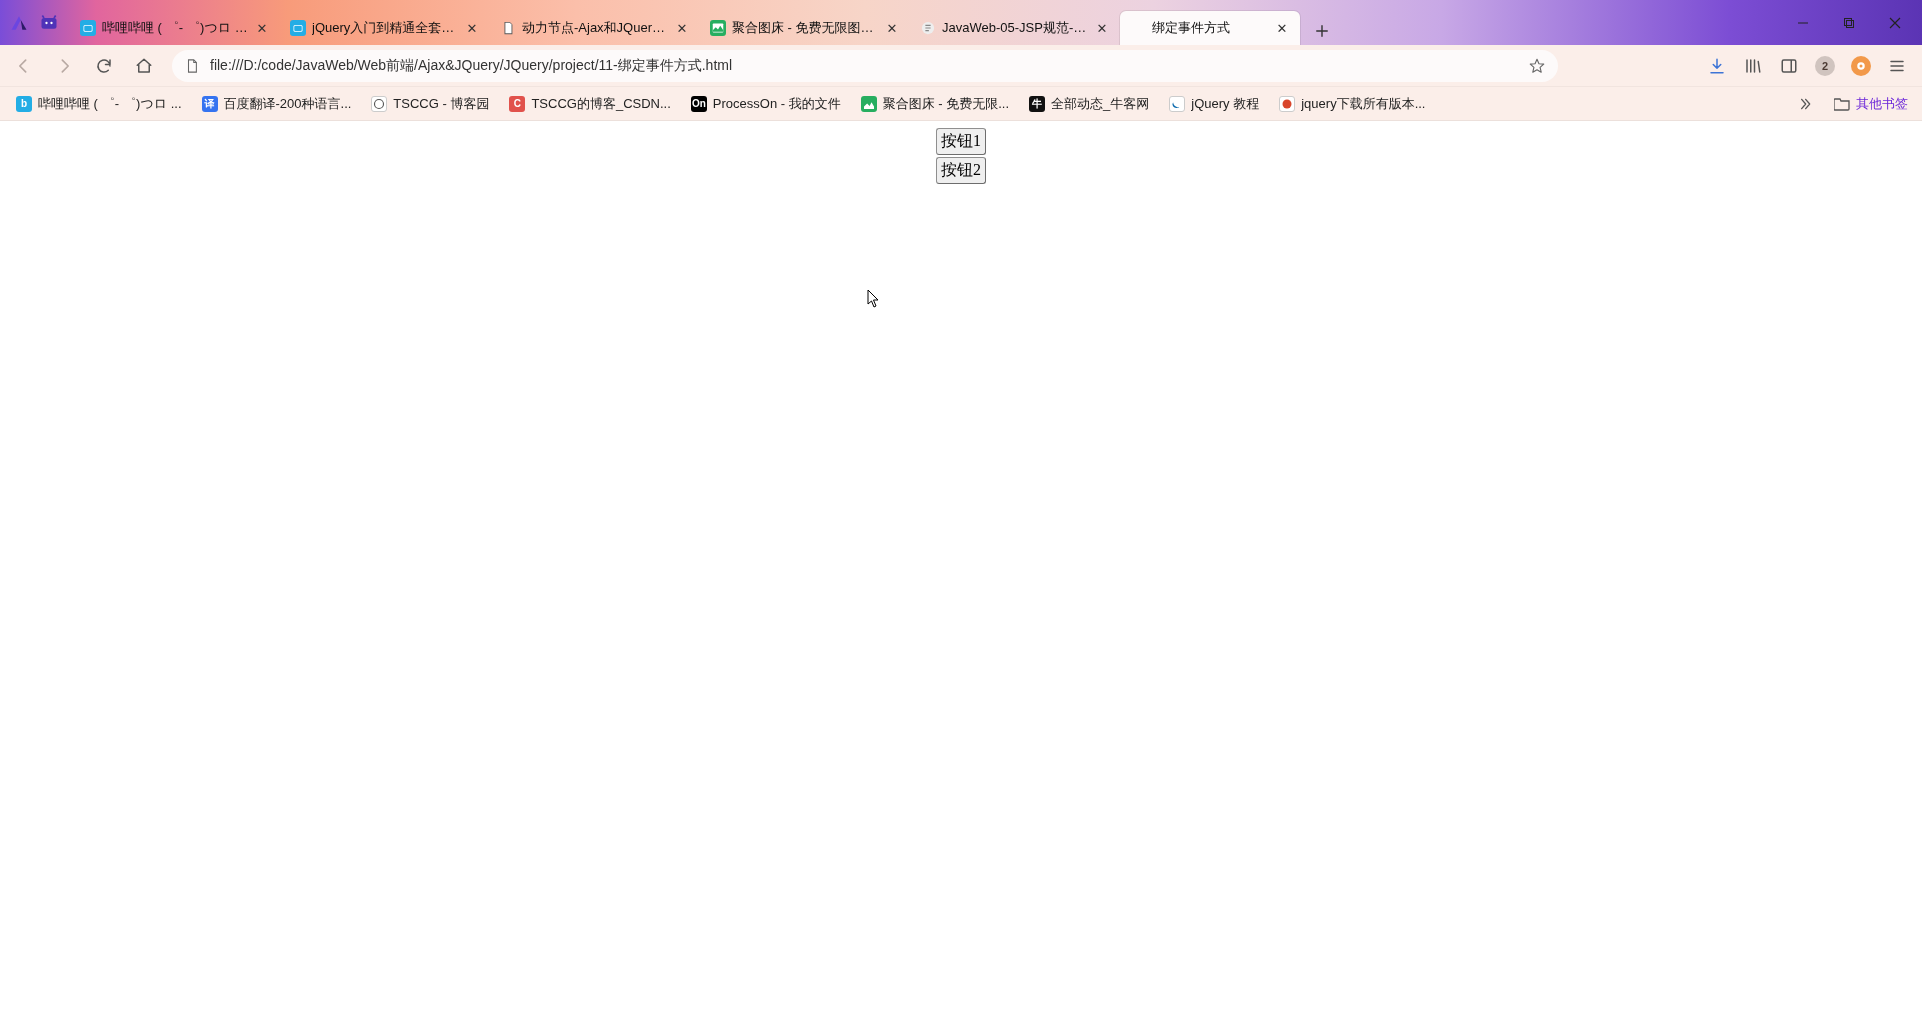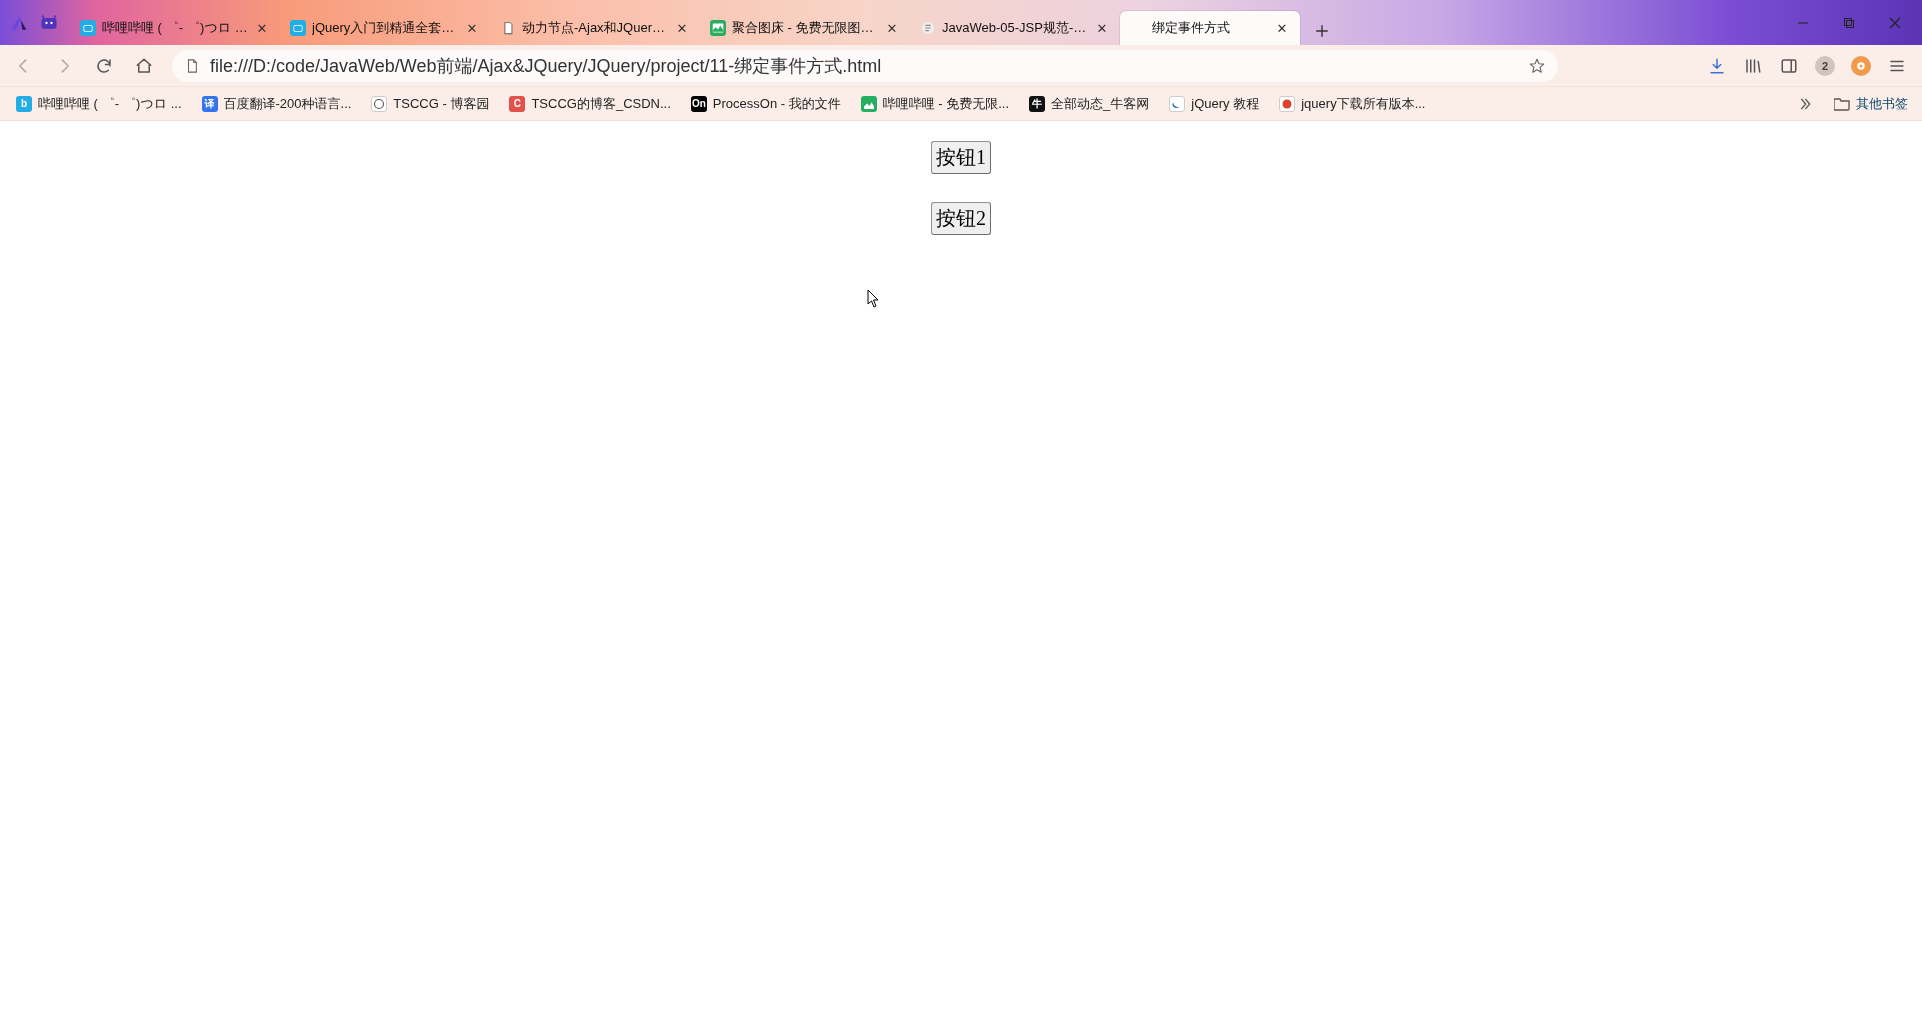--- a/index.html
+++ b/index.html
@@ -55,21 +55,21 @@
   }
   .nav-btn.disabled { color:#b8a9a3; }
   .addr {
     flex:1; display:flex; align-items:center; gap:10px;
     height:32px; padding:0 12px;
     background:#fdfafa; border-radius:16px;
     margin: 0 140px 0 4px;
     color:#333;
   }
   .addr .file-icon { width:16px; height:16px; color:#666; display:flex;align-items:center;justify-content:center;}
-  .addr .url { flex:1; font-size:18px; white-space:nowrap; overflow:hidden; }
+  .addr .url { flex:1; font-size:14px; white-space:nowrap; overflow:hidden; }
   .addr .star { width:18px; height:18px; color:#666; display:flex;align-items:center;justify-content:center;}
   .tool-icons { display:flex; align-items:center; gap:14px; padding-right:6px; color:#555; }
   .tool-icons .ti { width:22px; height:22px; display:flex; align-items:center; justify-content:center; }
   .badge { width:20px;height:20px;border-radius:50%;background:#d0c4bf;color:#4b3a33;font-size:11px;display:flex;align-items:center;justify-content:center;font-weight:600;}
   .ext { width:20px;height:20px;border-radius:50%;background:#f2994a;display:flex;align-items:center;justify-content:center;}
 
   
   .bookmarks {
     display:flex; align-items:center; gap:4px;
     height:34px; padding:0 8px;
@@ -78,38 +78,38 @@
   }
   .bm {
     display:flex; align-items:center; gap:6px;
     height:26px; padding:0 8px; border-radius:4px;
     font-size:13px; color:#222; cursor:default;
     max-width:190px;
   }
   .bm .bicon{ width:16px;height:16px;flex:none;border-radius:3px;display:flex;align-items:center;justify-content:center;font-size:10px;font-weight:bold;color:#fff;}
   .bm .blabel{ white-space:nowrap; overflow:hidden; text-overflow:ellipsis; }
   .bm-overflow { margin-left:auto; display:flex; align-items:center; gap:10px; }
-  .bm-other { display:flex; align-items:center; gap:6px; padding:0 6px; color:#0c4a6e;}
+  .bm-other { display:flex; align-items:center; gap:6px; padding:0 6px; color:#6d28d9;}
   .bm-other .folder{width:16px;height:14px;}
 
   
   .page {
     flex:1; background:#fff; position:relative; overflow:auto;
     display:flex; flex-direction:column; align-items:center;
     padding-top:6px;
   }
   .page button.demo {
     font-family: SimSun, serif;
-    font-size:20px;
+    font-size:16px;
     padding:2px 4px;
     background:#efefef;
     border:1px solid #8f8f8f;
     border-right-color:#6d6d6d; border-bottom-color:#6d6d6d;
     border-radius:3px;
-    margin:14px 0;
+    margin:1px 0;
   }
   .cursor {
     position:absolute; width:14px; height:20px; pointer-events:none;
   }
 
   svg { display:block; }
 </style>
 </head>
 <body>
 
@@ -319,21 +319,21 @@
     <span class="bicon" style="background:#000000">On</span>
     <span class="blabel">ProcessOn - 我的文件</span>
   </div>
   <div class="bm">
     <span class="bicon" style="background:#27ae60">
       <svg viewBox="0 0 16 16" width="10" height="10">
           <rect width="16" height="16" fill="#27ae60"></rect>
           <path d="M0 12l5-5 4 4 3-6 4 7v4H0z" fill="#fff"></path>
         </svg>
     </span>
-    <span class="blabel">哔哩哔哩 - 免费无限...</span>
+    <span class="blabel">聚合图床 - 免费无限...</span>
   </div>
   <div class="bm">
     <span class="bicon" style="background:#111">牛</span>
     <span class="blabel">全部动态_牛客网</span>
   </div>
   <div class="bm">
     <span class="bicon" style="background:#fff;border:1px solid #ccc">
       <svg viewBox="0 0 16 16" width="12" height="12">
           <path d="M3 6c0 4 4 7 8 6-2 2-8 2-9-3 0-1 0-2 1-3z" fill="#0868ac"></path>
         </svg>

